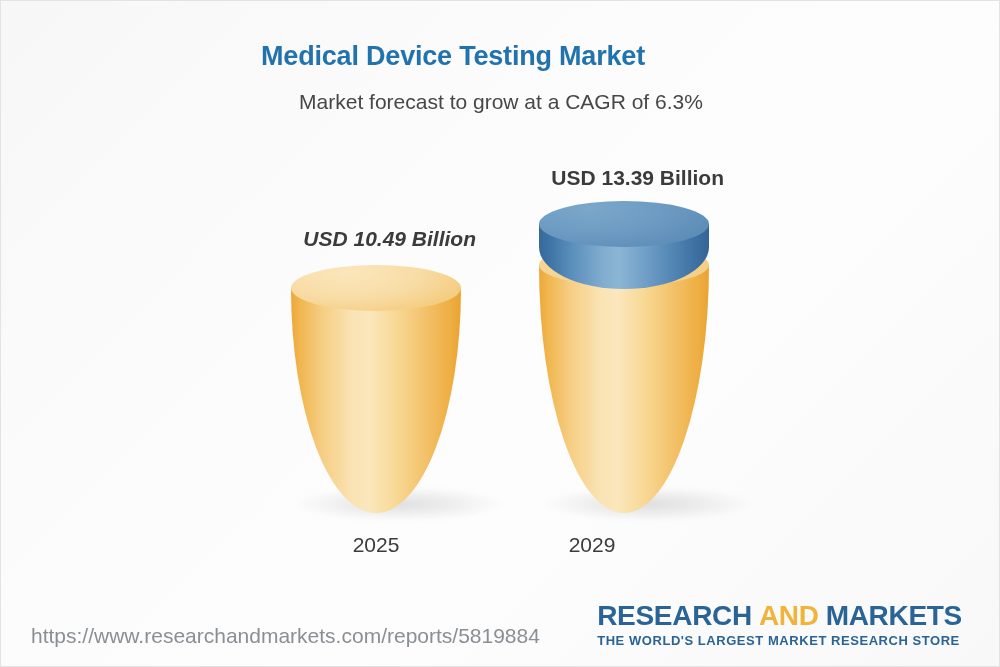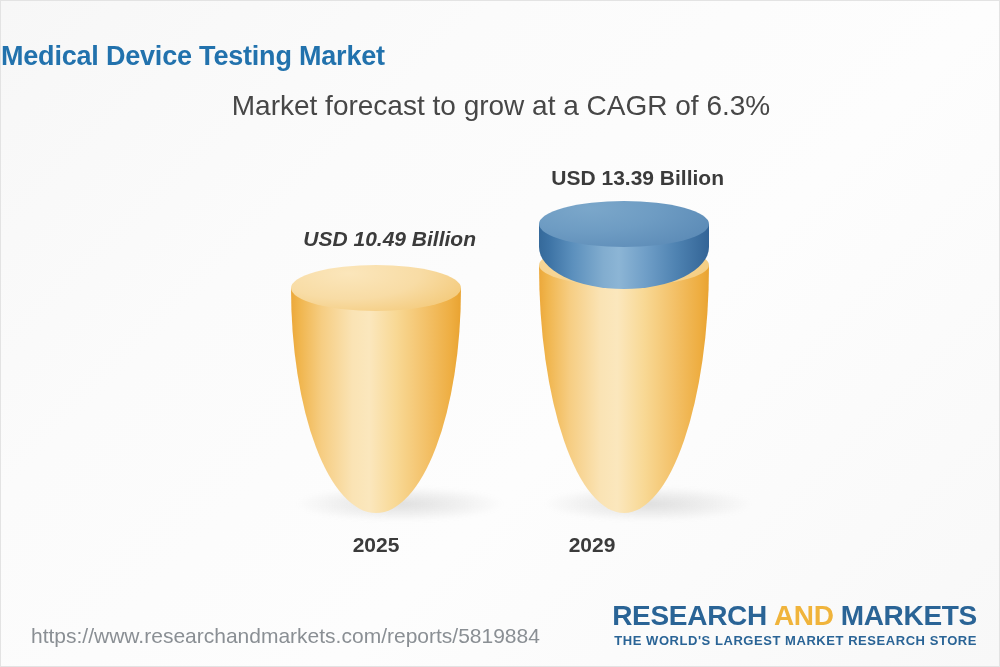--- a/index.html
+++ b/index.html
@@ -14,47 +14,48 @@
   .page {
     position:relative;
     width:1000px; height:667px;
     background:linear-gradient(135deg,#f7f7f7 0%,#fbfbfb 30%,#fdfdfd 60%,#f8f8f8 100%);
     border:1px solid #e3e3e3;
   }
 
   
   .title {
     position:absolute; left:0; top:40px; width:904px;
+    text-align:center;
     font-size:27px; font-weight:bold;
     color:#2272ad;
     letter-spacing:-0.2px;
   }
   .subtitle {
     position:absolute; left:0; top:89px; width:1000px;
     text-align:center;
-    font-size:28px; font-weight:normal;
+    font-size:21px; font-weight:normal;
     color:#474747;
   }
 
   
   .plot { position:absolute; left:0; top:0; width:1000px; height:667px; }
 
   .value-label {
     position:absolute;
     font-size:21px; font-weight:bold;
     color:#3b3b3b;
     text-align:right;
     white-space:nowrap;
   }
   .value-label.v1 { left:275px; top:226px; width:200px;font-style:italic; }
   .value-label.v2 { left:523px; top:165px; width:200px; }
 
   .cat-label {
     position:absolute;
-    font-size:21px; font-weight:bold;
+    font-size:21px; font-weight:normal;
     color:#3b3b3b;
     text-align:center;
     white-space:nowrap;
   }
   .cat-label.c1 { left:285px; top:532px; width:180px; }
   .cat-label.c2 { left:501px; top:532px; width:180px; }
 
   
   .cyl { position:absolute; }
 
@@ -133,21 +134,21 @@
     background:radial-gradient(ellipse 120% 200% at 40% 30%,
       #f9dea8 0%, #f6d390 40%, #f1c369 75%, #ecb448 100%);
   }
 
   
   .url {
     position:absolute; left:30px; top:623px;
     font-size:21px; color:#8a8f94; white-space:nowrap;
   }
 
-  .logo { position:absolute; right:22px; top:600px; text-align:right; }
+  .logo { position:absolute; right:37px; top:600px; text-align:left; }
   .logo-main {
     font-size:28px; font-weight:bold; letter-spacing:-0.3px;
     color:#2a6496; white-space:nowrap; line-height:1.05;
   }
   .logo-main .and { color:#f0b43c; }
   .logo-tag {
     font-size:13px; font-weight:bold; letter-spacing:0.55px;
     color:#2a6496; white-space:nowrap; margin-top:3px;
   }
 </style>

